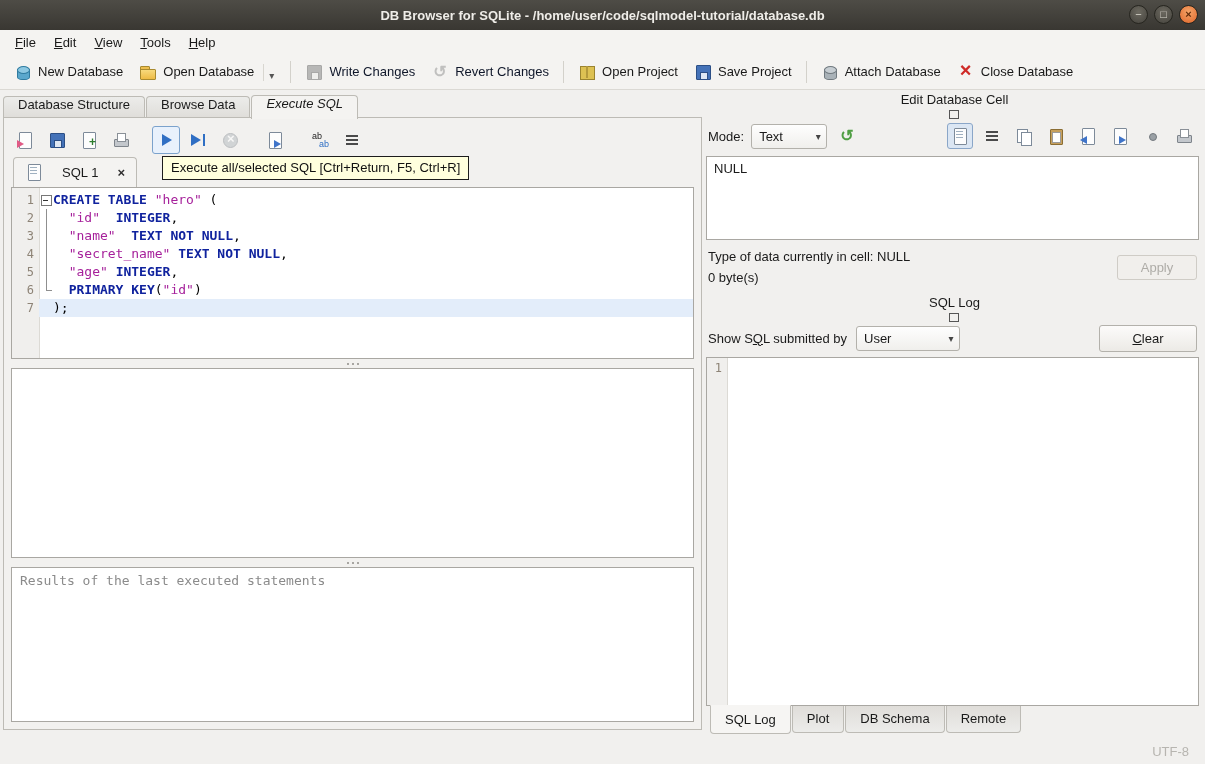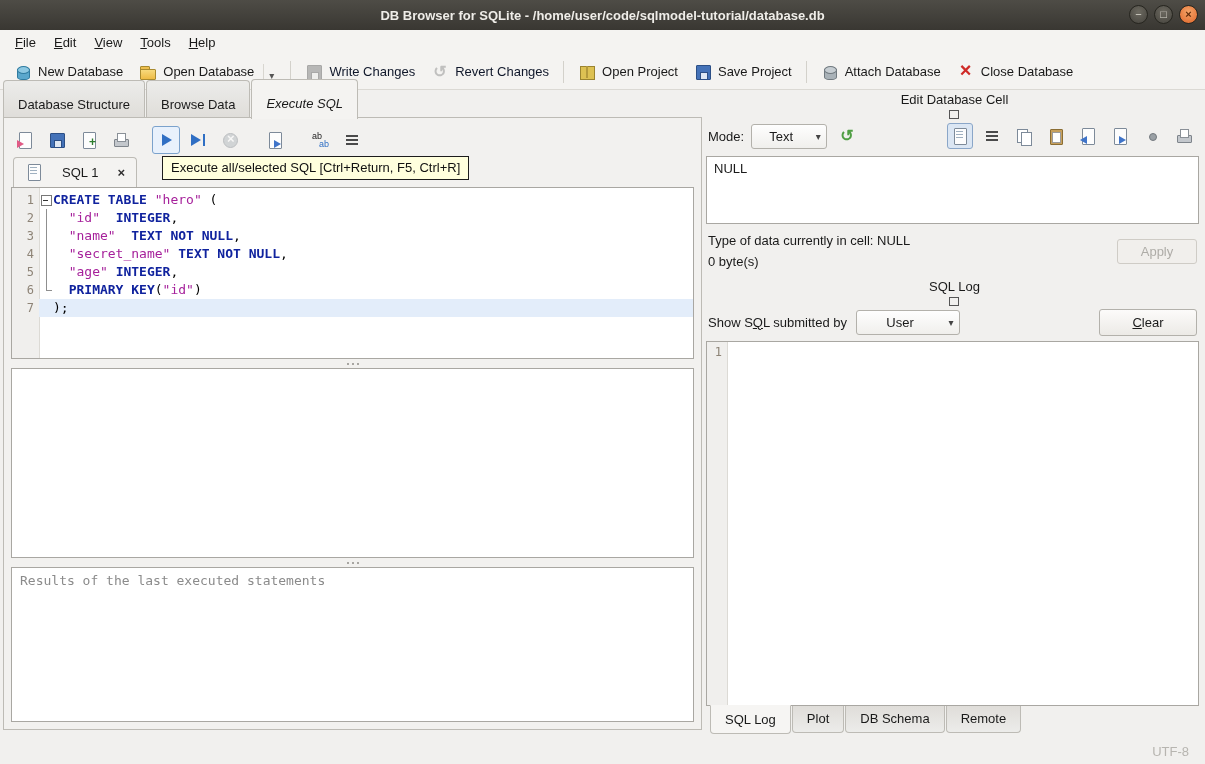--- a/index.html
+++ b/index.html
@@ -58,21 +58,21 @@
   .ic-copy::before { content:""; position:absolute; left:2px; top:2px; width:9px; height:12px; background:#fff; border:1px solid #7d8a99; }
   .ic-copy::after { content:""; position:absolute; left:6px; top:5px; width:9px; height:12px; background:#fff; border:1px solid #7d8a99; }
   .ic-clip::before { content:""; position:absolute; left:3px; top:2px; width:11px; height:14px; background:#c7a05c; border:1px solid #8a6d33; border-radius:1px; }
   .ic-clip::after { content:""; position:absolute; left:5px; top:5px; width:7px; height:9px; background:#fff; border:1px solid #9b9b9b; }
   .ic-dot::before { content:""; position:absolute; left:6px; top:6px; width:6px; height:6px; border-radius:50%; background:#9aa0a5; border:1px solid #73797e; }
   .ic-float { width:14px; height:14px; }
   .ic-float::before { content:""; position:absolute; left:3px; top:3px; width:8px; height:7px; border:1px solid #555; }
 
   
   .main-tabs { position:absolute; top:90px; left:0; width:704px; height:28px; display:flex; align-items:flex-end; padding-left:3px; }
-  .mtab { padding:16px 14px 6px; background:linear-gradient(#ececea,#dfddd9); border:1px solid #bdbbb5; border-bottom:none; border-radius:4px 4px 0 0; margin-right:1px; position:relative; }
+  .mtab { padding:0 14px 6px; background:linear-gradient(#ececea,#dfddd9); border:1px solid #bdbbb5; border-bottom:none; border-radius:4px 4px 0 0; margin-right:1px; position:relative; }
   .mtab.active { background:#f4f3f1; margin-bottom:-1px; padding-bottom:8px; z-index:3;font-style:italic; }
   .sql-frame { position:absolute; top:117px; left:3px; width:699px; bottom:34px; border:1px solid #bdbbb5; background:#f2f1ef; padding:5px 7px 7px; display:flex; flex-direction:column; }
 
   .sql-toolbar { height:34px; display:flex; align-items:center; gap:4px; }
   .ibtn { width:28px; height:28px; display:flex; align-items:center; justify-content:center; border:1px solid transparent; border-radius:3px; }
   .ibtn.small { width:26px; height:26px; }
   .ibtn.focused { border-color:#7ba2cc; background:#e8f1fc; }
   .ibtn.pressed { border-color:#8aa6c8; background:#dbe6f3; }
   .ibtn.disabled { opacity:.45; }
   .isep { width:9px; flex:none; }
@@ -105,26 +105,26 @@
   .grid-area { height:190px; background:#fff; border:1px solid #a9a7a2; }
   .results { flex:1; background:#fff; border:1px solid #a9a7a2; padding:5px 8px; font-family:"DejaVu Sans Mono",monospace; color:#8b8b8b; }
 
   
   .dock { position:absolute; left:706px; right:6px; top:92px; bottom:30px; display:flex; flex-direction:column; }
   .dock-hdr { height:24px; display:flex; align-items:center; padding-left:4px;flex-direction:column; }
   .dock-hdr .spacer { flex:1; }
   .hbtn { width:16px; height:16px; display:flex; align-items:center; justify-content:center; margin-right:3px; color:#444; font-weight:bold; font-size:12px; }
   .mode-row { height:40px; display:flex; align-items:center; gap:7px; padding:0 2px; }
   .combo { background:linear-gradient(#fefefe,#f0efec); border:1px solid #b3b1ab; border-radius:3px; height:25px; display:flex; align-items:center; }
-  .combo .val { padding:0 7px; flex:1;text-align:center; }
+  .combo .val { padding:0 7px; flex:1; }
   .combo .arr { width:16px; text-align:center; color:#444; font-size:10px; }
   .mode-combo { width:76px; }
   .user-combo { width:104px; }
   .cell-toolbar { display:flex; align-items:center; gap:6px; margin-left:auto; }
-  .cell-edit { height:68px; background:#fff; border:1px solid #a9a7a2; padding:4px 7px; }
+  .cell-edit { height:84px; background:#fff; border:1px solid #a9a7a2; padding:4px 7px; }
   .type-row { display:flex; padding:9px 2px 0; }
   .type-col { flex:1; display:flex; flex-direction:column; gap:6px; }
   .apply-btn { width:80px; height:25px; align-self:center; display:flex; align-items:center; justify-content:center; background:#f1efec; border:1px solid #cfccc6; border-radius:3px; color:#aeaca7; }
   .gap8 { height:10px; }
   .log-controls { height:38px; display:flex; align-items:center; gap:9px; padding:0 2px; }
   .log-controls .spacer { flex:1; }
   .btn { height:27px; width:98px; display:flex; align-items:center; justify-content:center; background:linear-gradient(#fcfbfa,#eceae6); border:1px solid #b3b1ab; border-radius:3px; }
   .log-area { flex:1; border:1px solid #a9a7a2; font-family:"DejaVu Sans Mono",monospace; font-size:12px; color:#8e8477; padding-top:3px;
     background:linear-gradient(90deg,#f0efed 0,#f0efed 20px,#dcdad5 20px,#dcdad5 21px,#ffffff 21px); }
   .log-num { display:inline-block; width:15px; text-align:right; }

